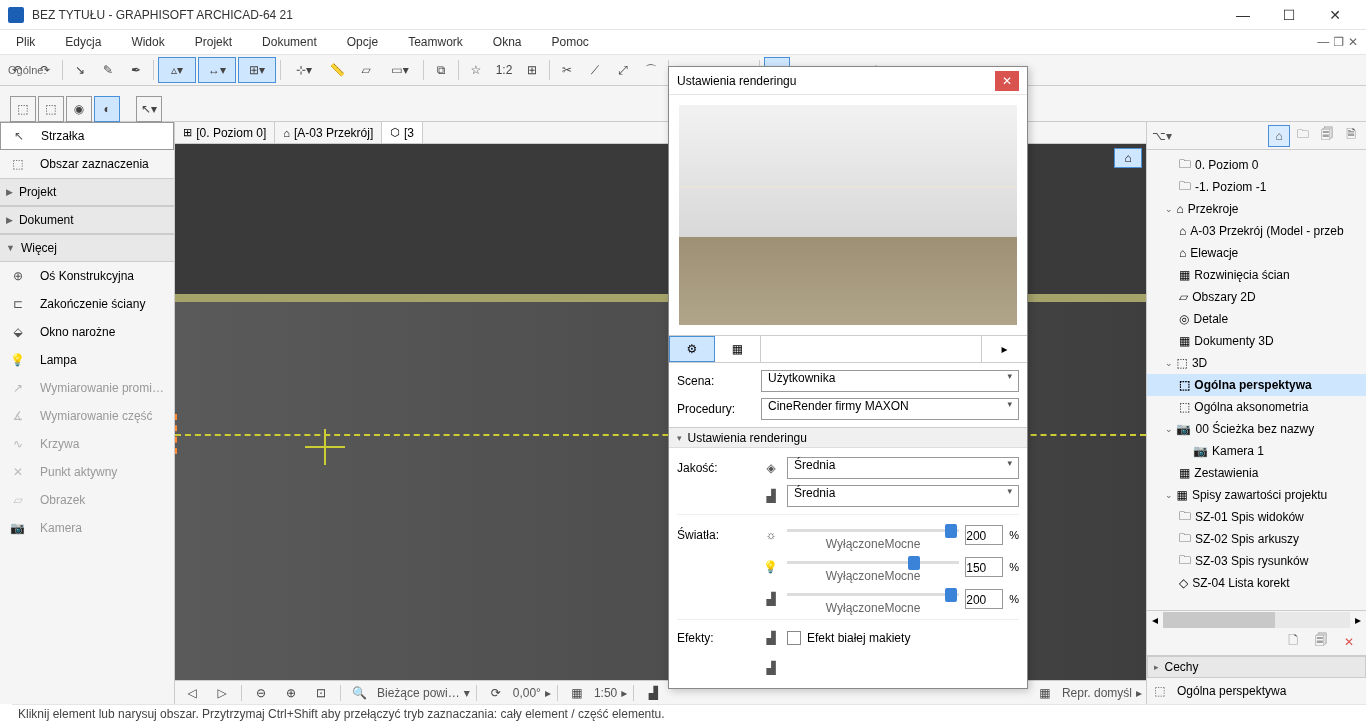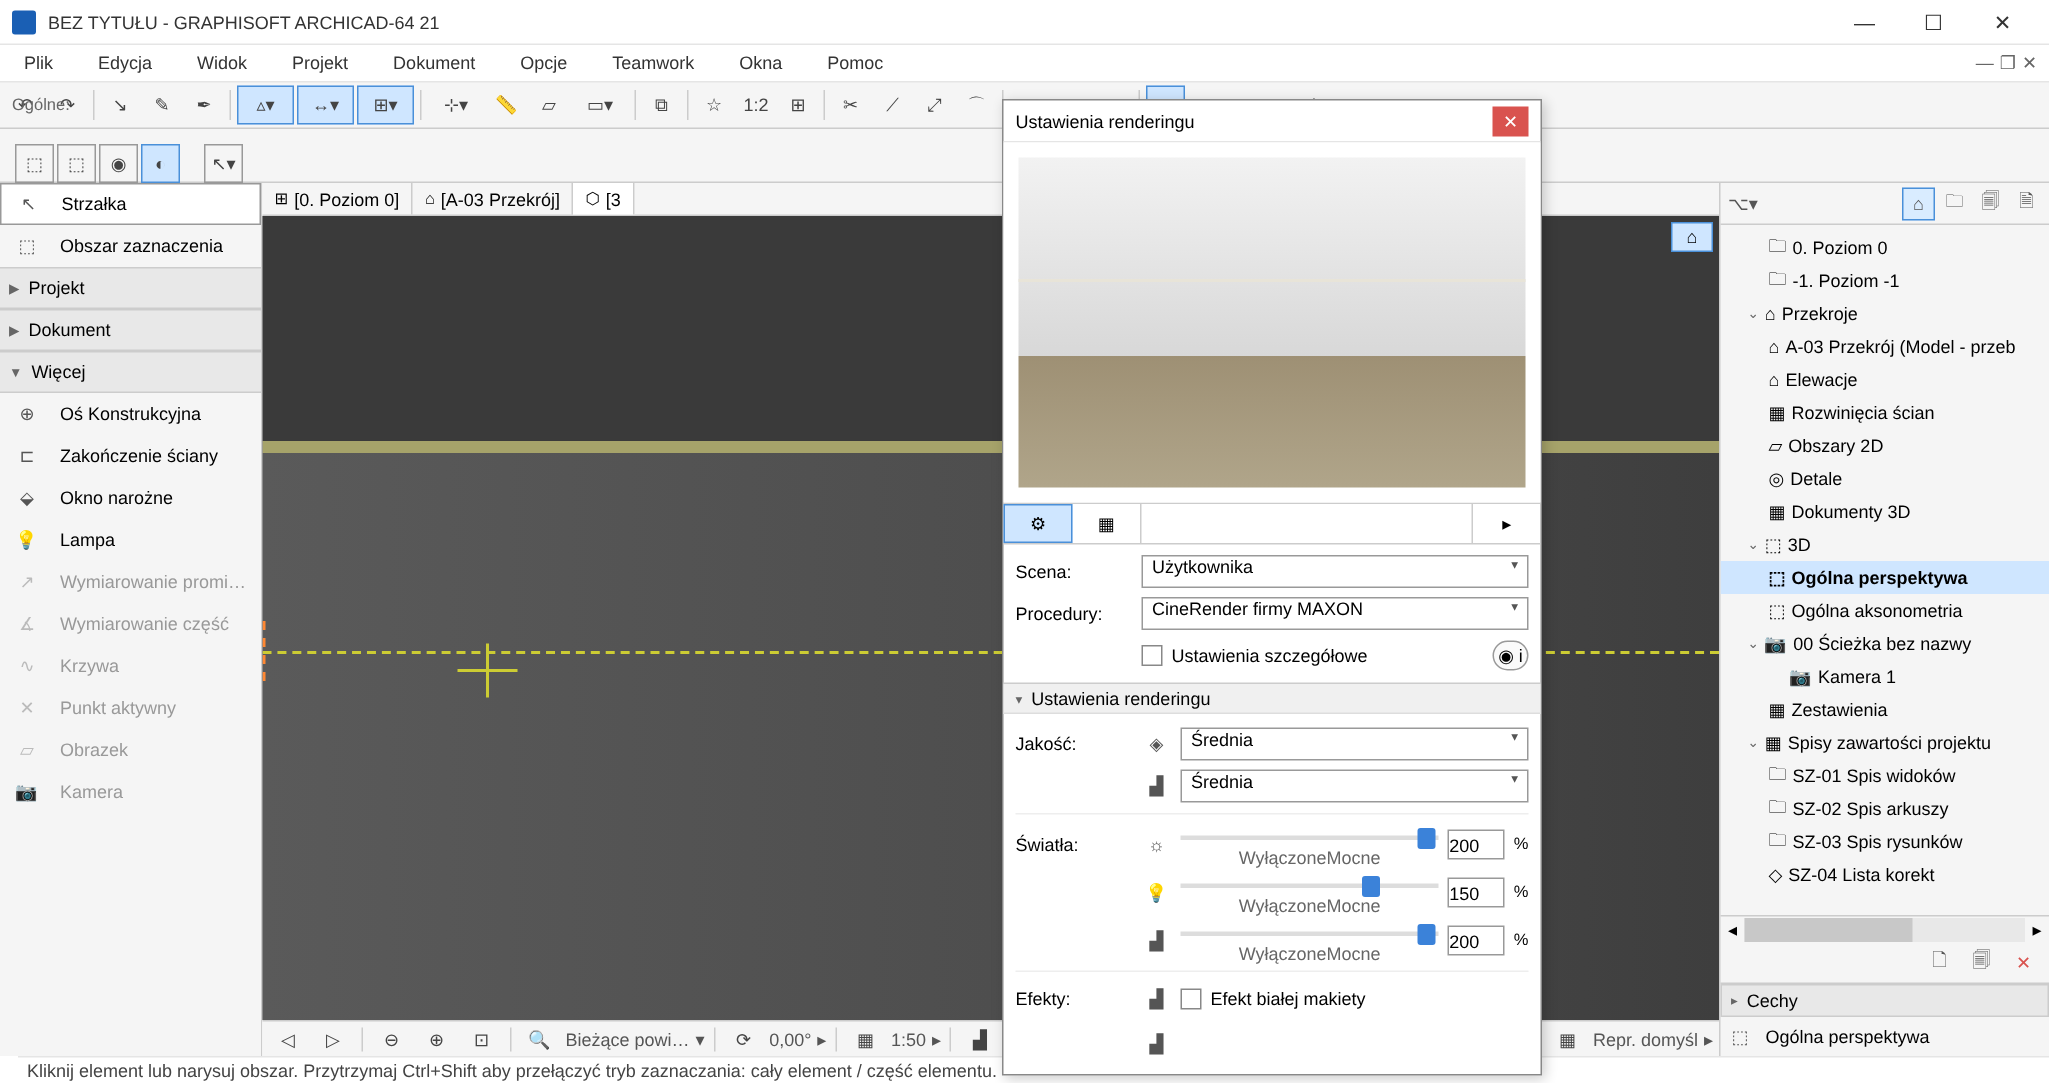--- a/index.html
+++ b/index.html
@@ -357,26 +357,20 @@
           <span class="car">▾</span>
         </div>
     </div>
     <div class="dlg-row">
       <span class="dlg-label">Procedury:</span>
       <div class="dlg-sel">
           <span>CineRender firmy MAXON</span>
           <span class="car">▾</span>
         </div>
     </div>
-    <div class="dlg-row" style="padding-left:84px">
-      <span class="dlg-chk"></span>
-      <span>Ustawienia szczegółowe</span>
-      <div style="flex:1"></div>
-      <div class="info-btn">◉ i</div>
-    </div>
     <div class="dlg-sec">
       <div class="dlg-sec-hdr">
           <span class="tri">▾</span>
           <span>Ustawienia renderingu</span>
         </div>
       <div class="dlg-row">
         <span class="dlg-label">Jakość:</span>
         <span class="sl-ic">◈</span>
         <div class="dlg-sel">
             <span>Średnia</span>

